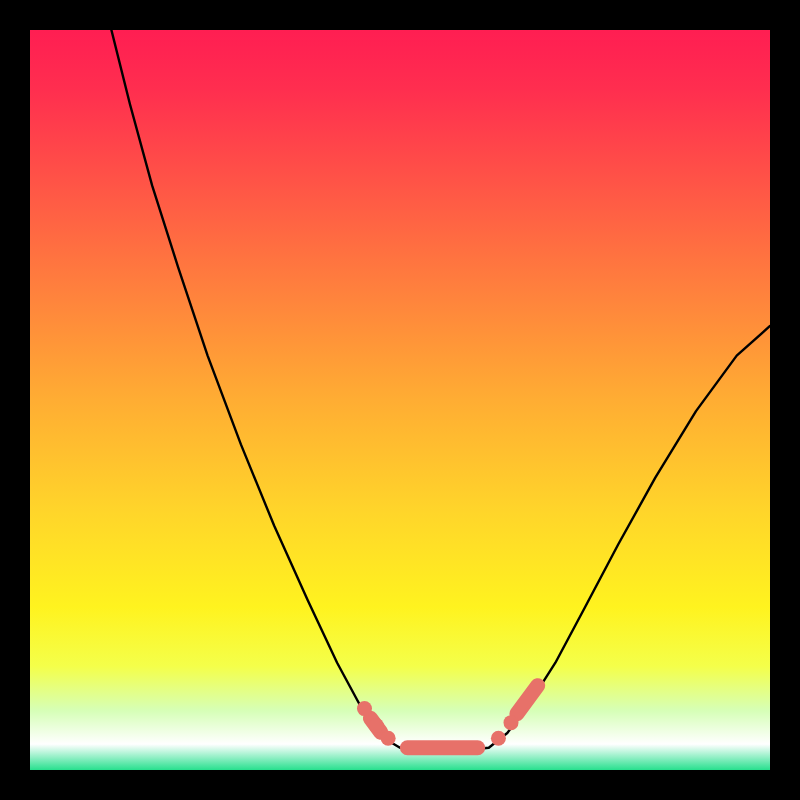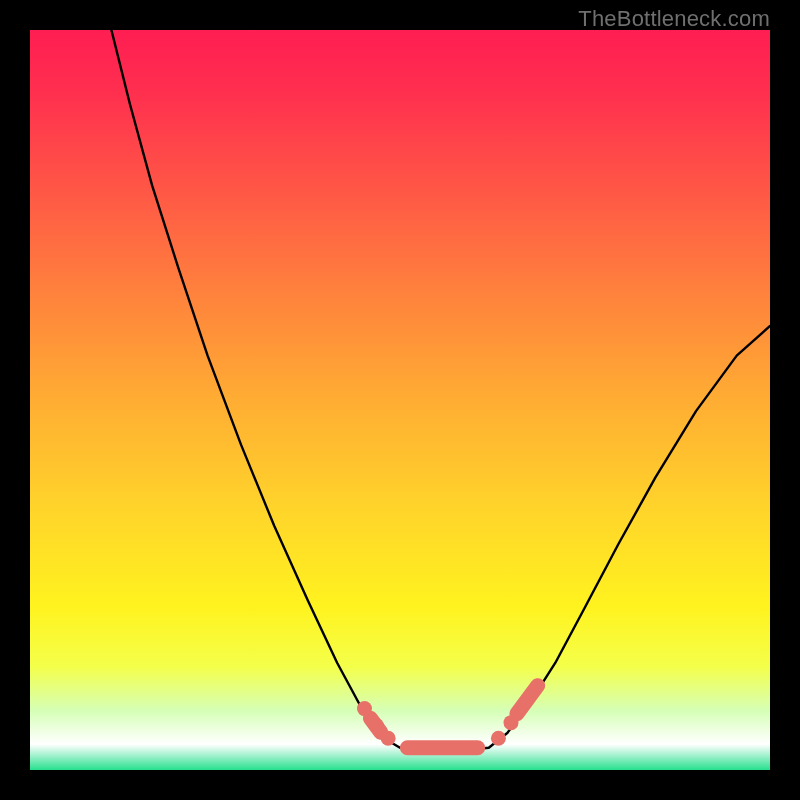--- a/index.html
+++ b/index.html
@@ -35,21 +35,20 @@
     font-weight: 500;
     letter-spacing: 0.2px;
     user-select: none;
   }
 </style>
 </head>
 <body>
 
 <div class="frame">
 
-  <div class="watermark">TheBottleneck.com</div>
 
   <div class="plot-area">
     <svg id="chart-svg" width="740" height="740" viewBox="0 0 740 740" preserveAspectRatio="none">
       <defs>
         <linearGradient id="bg-grad" x1="0" y1="0" x2="0" y2="1">
             <stop offset="0%" stop-color="#ff1e52"></stop>
             <stop offset="8%" stop-color="#ff2e4f"></stop>
             <stop offset="20%" stop-color="#ff5247"></stop>
             <stop offset="35%" stop-color="#ff803d"></stop>
             <stop offset="50%" stop-color="#ffad33"></stop>

